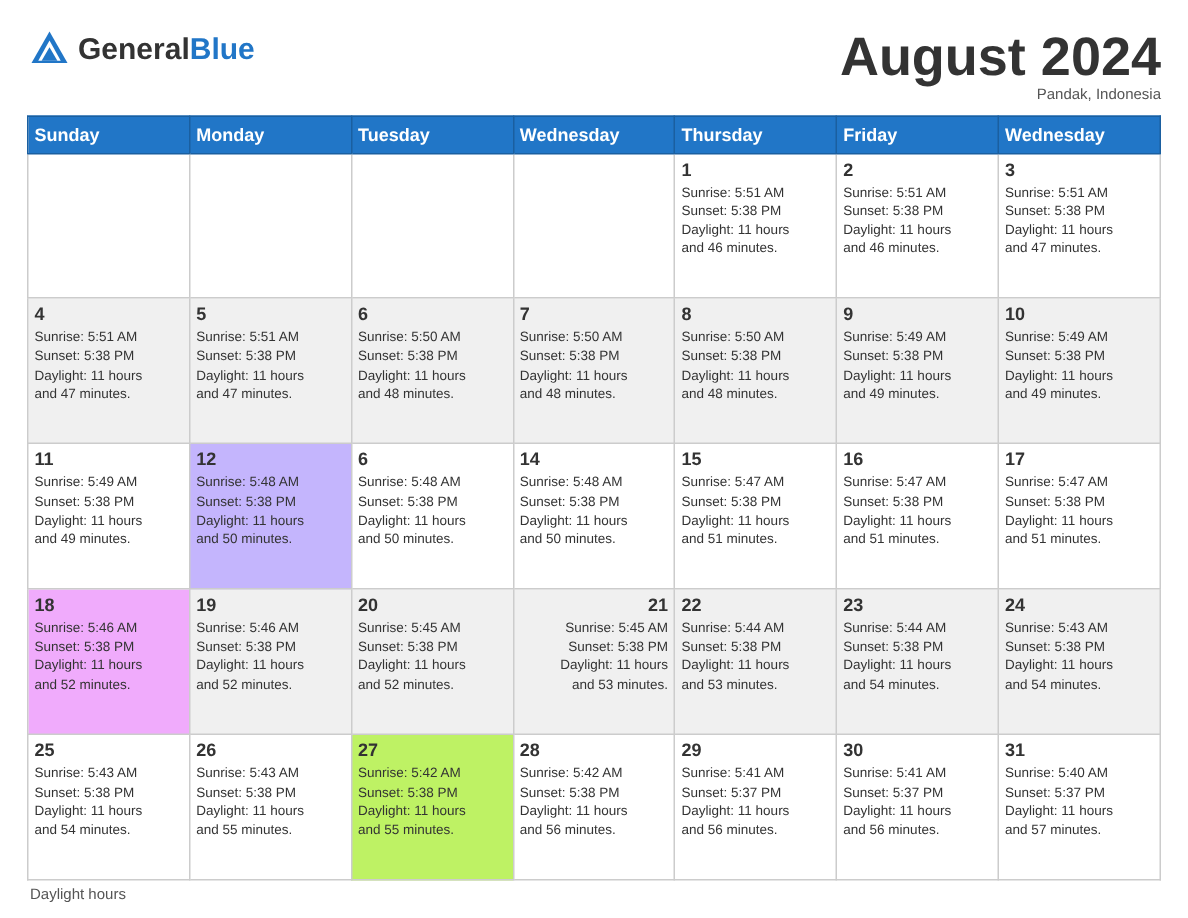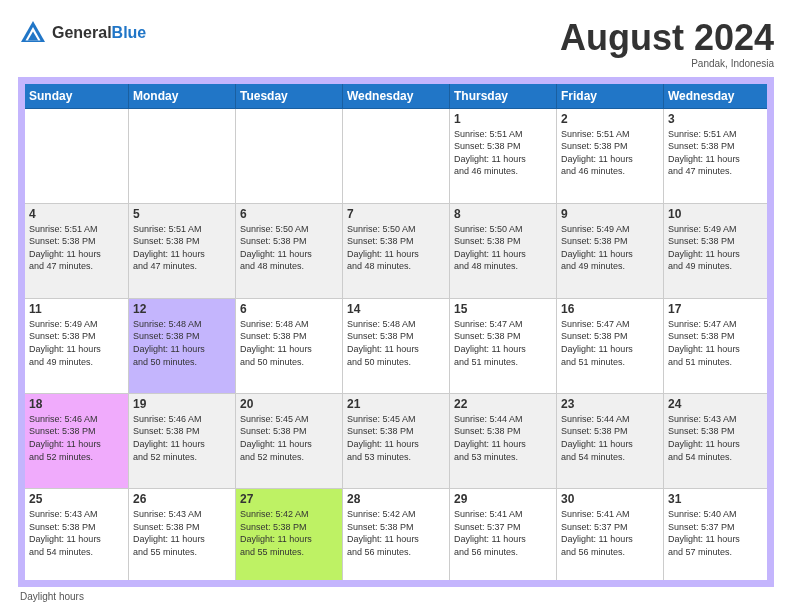--- a/index.html
+++ b/index.html
@@ -22,21 +22,21 @@
       justify-content: space-between;
       align-items: flex-start;
       margin-bottom: 8px;
     }
     .logo {
       display: flex;
       align-items: center;
       gap: 4px;
     }
     .logo-text {
-      font-size: 16px;
+      font-size: 20px;
       font-weight: bold;
       line-height: 1;
     }
     .logo-general { color: #333; }
     .logo-blue { color: #2176c7; }
     .logo-icon {
       width: 30px;
       height: 30px;
     }
     .title-block {
@@ -47,21 +47,21 @@
       font-weight: bold;
       color: #333;
       line-height: 1.1;
     }
     .location {
       font-size: 10px;
       color: #555;
     }
     .calendar {
       flex: 1;
-      border: 7px solid #c4b5fd;
+      border: 1px solid #c4b5fd;
       border-collapse: collapse;
       width: 100%;
       table-layout: fixed;
     }
     .calendar th {
       background: #2176c7;
       color: #fff;
       font-size: 12px;
       font-weight: bold;
       padding: 5px 4px;
@@ -284,21 +284,21 @@
 Daylight: 11 hours
 and 52 minutes.</div>
           </td>
           <td style="background: rgb(240, 240, 240);">
             <span class="day-number">20</span>
             <div class="day-info" style="white-space: pre-line;">Sunrise: 5:45 AM
 Sunset: 5:38 PM
 Daylight: 11 hours
 and 52 minutes.</div>
           </td>
-          <td style="background: rgb(240, 240, 240);">
+          <td style="background: rgb(240, 240, 240); text-align: right;">
             <span class="day-number">21</span>
             <div class="day-info" style="white-space: pre-line;">Sunrise: 5:45 AM
 Sunset: 5:38 PM
 Daylight: 11 hours
 and 53 minutes.</div>
           </td>
           <td style="background: rgb(240, 240, 240);">
             <span class="day-number">22</span>
             <div class="day-info" style="white-space: pre-line;">Sunrise: 5:44 AM
 Sunset: 5:38 PM

